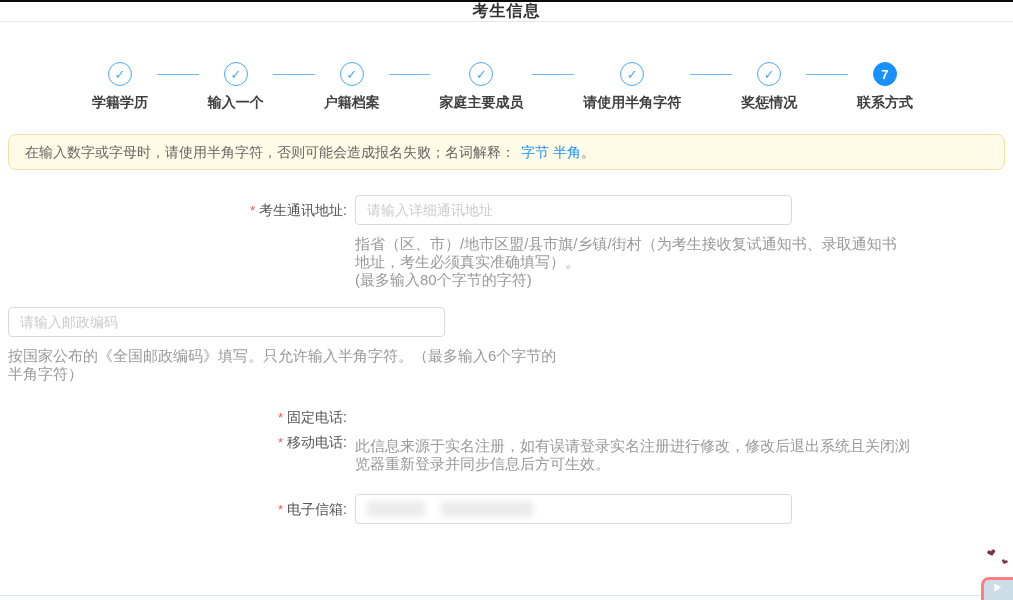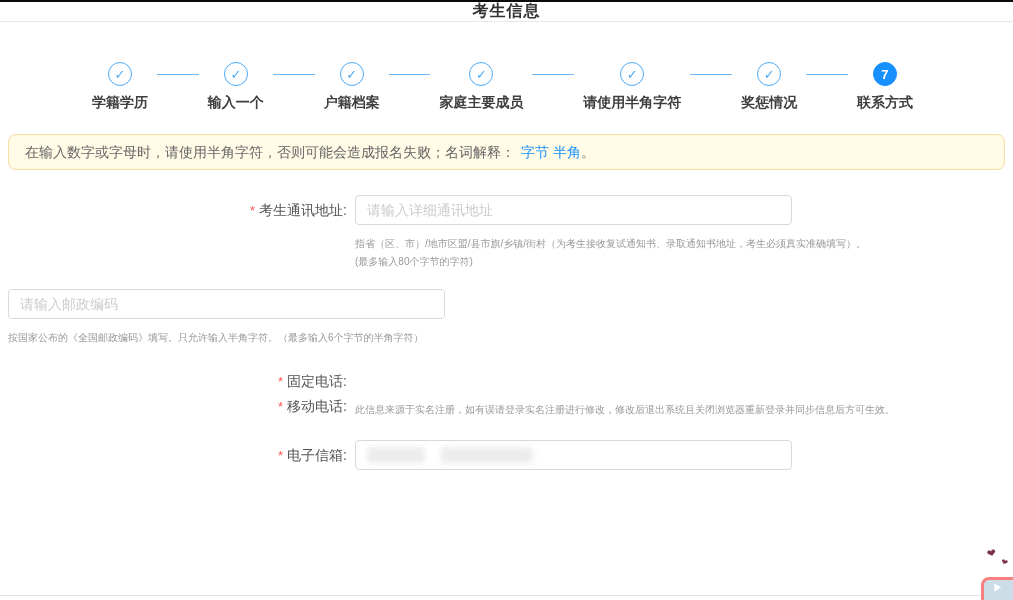--- a/index.html
+++ b/index.html
@@ -67,21 +67,21 @@
   .field-cell { margin-left:8px; width:575px; }
   .text-input {
     width:437px; height:30px;
     border:1px solid #d9d9d9; border-radius:4px;
     padding:0 11px; font-size:14px; color:#333;
     background:#fff; outline:none;
     font-family:"Liberation Sans","DejaVu Sans",sans-serif;
   }
   .text-input::placeholder { color:#ccc; }
   .help {
-    margin-top:10px; font-size:10px; color:#999;
+    margin-top:10px; font-size:15px; color:#999;
     line-height:18px; width:555px;
   }
   .row-gap-1 { margin-bottom:18px; }
   .row-gap-2 { margin-bottom:19px; }
   .row-gap-3 { margin-bottom:21px; }
   .row-gap-4 { margin-bottom:21px; }
 
   
   .value-line { display:flex; align-items:center; padding-top:5px; }
   .masked-blob {

